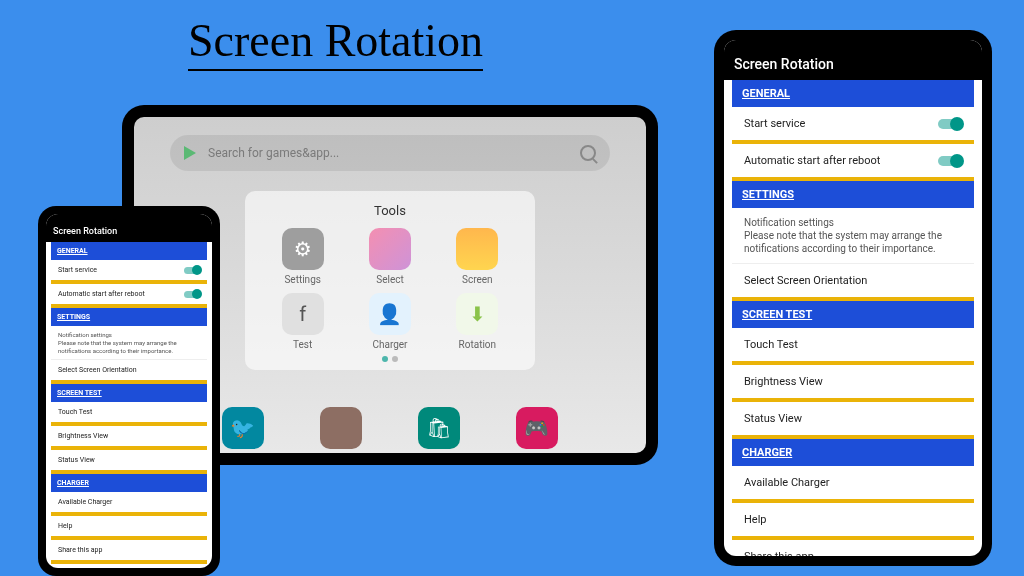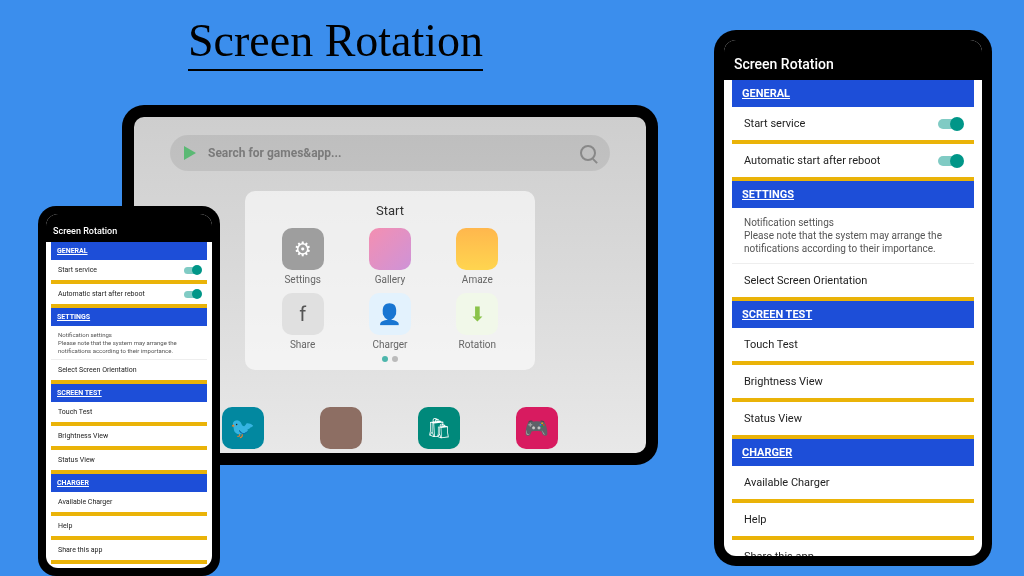--- a/index.html
+++ b/index.html
@@ -52,21 +52,21 @@
     color: #7a7a7a;
     font-size: 12px;
   }
   .play-icon {
     width: 0; height: 0;
     border-left: 12px solid #5bb974;
     border-top: 7px solid transparent;
     border-bottom: 7px solid transparent;
     margin-right: 12px;
   }
-  .search-text { flex: 1; font-weight: bold; }
+  .search-text { flex: 1; }
   .search-glass {
     width: 16px; height: 16px;
     border: 2px solid #888;
     border-radius: 50%;
     position: relative;
   }
   .search-glass::after {
     content: '';
     position: absolute;
     width: 6px; height: 2px;
@@ -218,41 +218,41 @@
 <div class="main-title">Screen Rotation</div>
 
 <div class="tablet">
   <div class="tablet-screen">
     <div class="search-bar">
       <div class="play-icon"></div>
       <div class="search-text">Search for games&amp;app...</div>
       <div class="search-glass"></div>
     </div>
     <div class="tools-panel">
-      <div class="tools-title">Start</div>
+      <div class="tools-title">Tools</div>
       <div class="tools-grid">
         <div class="tool-item">
           <div class="tool-icon ic-settings">
               <span class="glyph">⚙</span>
             </div>
           <div class="tool-label">Settings</div>
         </div>
         <div class="tool-item">
           <div class="tool-icon ic-gallery"></div>
-          <div class="tool-label">Gallery</div>
+          <div class="tool-label">Select</div>
         </div>
         <div class="tool-item">
           <div class="tool-icon ic-amaze"></div>
-          <div class="tool-label">Amaze</div>
+          <div class="tool-label">Screen</div>
         </div>
         <div class="tool-item">
           <div class="tool-icon ic-lite">
               <span class="glyph dark">f</span>
             </div>
-          <div class="tool-label">Share</div>
+          <div class="tool-label">Test</div>
         </div>
         <div class="tool-item">
           <div class="tool-icon ic-contacts">
               <span class="glyph" style="color:#2196f3">👤</span>
             </div>
           <div class="tool-label">Charger</div>
         </div>
         <div class="tool-item">
           <div class="tool-icon ic-downloads">
               <span class="glyph" style="color:#8bc34a">⬇</span>

